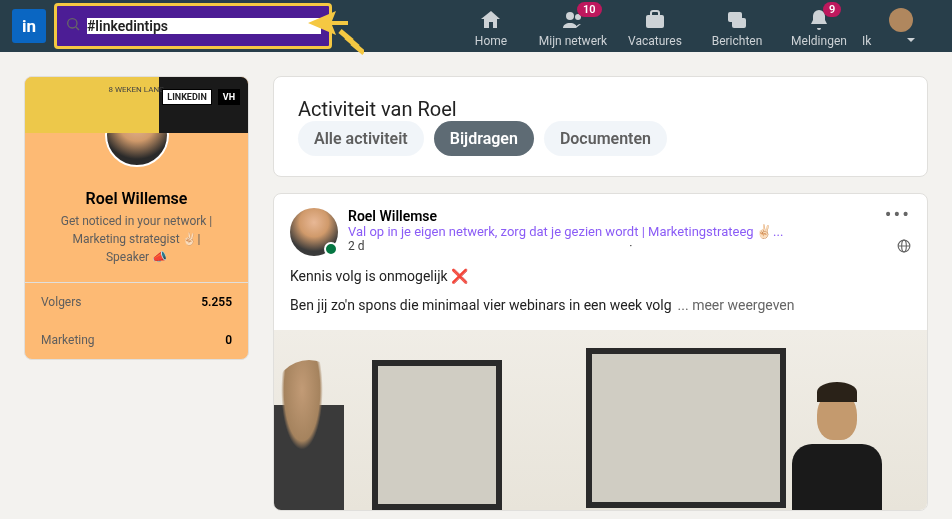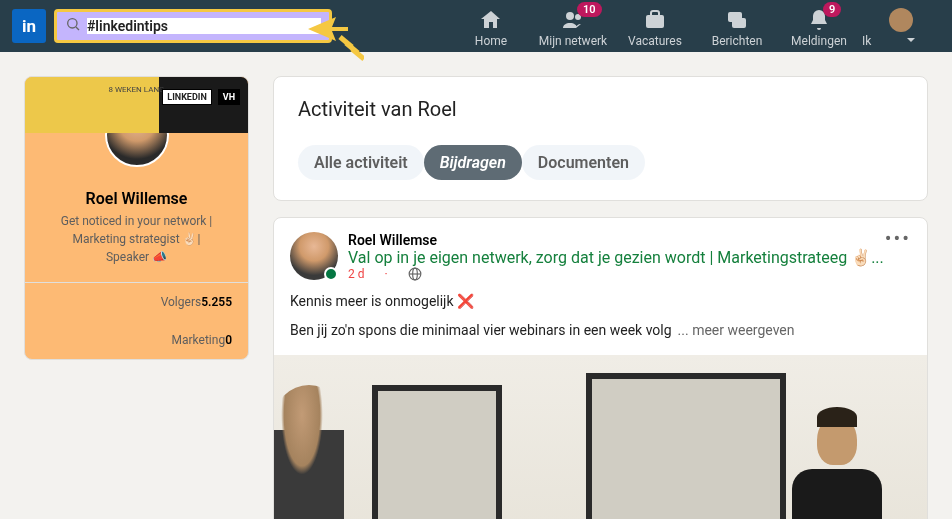--- a/index.html
+++ b/index.html
@@ -1,21 +1,21 @@
 <!DOCTYPE html>
 <html><head>
   <meta charset="utf-8">
   <style>
     * { margin: 0; padding: 0; box-sizing: border-box; font-family: -apple-system, BlinkMacSystemFont, "Segoe UI", Roboto, sans-serif; }
     body { background: #f3f2ef; width: 952px; height: 519px; overflow: hidden; }
     
     .topbar { background: #283e4a; height: 52px; display: flex; align-items: center; padding: 0 12px; }
     .logo { width: 34px; height: 34px; background: #0a66c2; color: #fff; font-weight: 700; font-size: 17px; display: flex; align-items: center; justify-content: center; border-radius: 3px; margin-right: 8px; }
     .search-wrap { position: relative; margin-right: auto; }
-    .search-box { display: flex; align-items: center; background: #c4b5fd; border: 3px solid #f5c842; border-radius: 4px; width: 278px; height: 34px; padding: 0 8px; }
+    .search-box { display: flex; align-items: center; background: #4c1d95; border: 3px solid #f5c842; border-radius: 4px; width: 278px; height: 46px; padding: 0 8px; }
     .search-box input { border: none; outline: none; font-size: 14px; width: 100%; color: #222; font-weight: 600; }
     .search-icon { color: #666; margin-right: 6px; }
     .pointer-arrow { position: absolute; right: -32px; top: 8px; }
     
     .nav { display: flex; gap: 4px; }
     .nav-item { color: #cdd2d6; text-align: center; width: 78px; font-size: 12px; padding-top: 4px; position: relative; cursor: pointer; }
     .nav-item svg { display: block; margin: 0 auto 2px; }
     .badge { position: absolute; top: -2px; left: 50%; transform: translateX(4px); background: #be185d; color: #fff; border-radius: 10px; font-size: 11px; font-weight: 600; padding: 1px 6px; min-width: 18px; }
     .nav-avatar { width: 24px; height: 24px; border-radius: 50%; background: #b0875e; margin: 0 auto 2px; display: block; overflow: hidden; }
     .nav-me { display: flex; align-items: center; justify-content: center; gap: 10px; }
@@ -27,39 +27,39 @@
     .cover { height: 56px; background: linear-gradient(90deg,#edc84a 0%, #edc84a 60%, #1a1a1a 60%); position: relative; }
     .cover-tag { position: absolute; top: 8px; left: 50%; transform: translateX(-50%); font-size: 8px; color: #444; }
     .logo-block { position: absolute; right: 8px; top: 12px; display: flex; gap: 6px; }
     .logo-badge { background: #fff; color: #222; font-weight: 700; font-size: 9px; padding: 2px 4px; border: 1px solid #000; }
     .logo-badge.dark { background: #000; color: #fff; }
     .avatar-wrap { text-align: center; margin-top: -30px; }
     .avatar { width: 64px; height: 64px; border-radius: 50%; border: 2px solid #fff; background: radial-gradient(circle at 50% 30%, #e8b896 0%, #d09a6b 35%, #2a2a2a 70%); display: inline-block; }
     .profile-name { text-align: center; font-weight: 600; font-size: 16px; color: #000; margin-top: 18px; }
     .profile-tag { text-align: center; font-size: 12px; color: #5e5e5e; padding: 4px 28px 16px; line-height: 1.5; }
     .profile-stats { border-top: 1px solid #e0dfdc; }
-    .stat-row { display: flex; justify-content: flex-end; padding: 12px 16px; font-size: 12px; color: #5e5e5e; }
+    .stat-row { display: flex; justify-content: space-between; padding: 12px 16px; font-size: 12px; color: #5e5e5e; }
     .stat-row .val { font-weight: 600; color: #000; }
     
     .main { flex: 1; display: flex; flex-direction: column; gap: 16px; }
     .activity-card { background: #fff; border: 1px solid #e0dfdc; border-radius: 8px; padding: 20px 24px; }
-    .activity-title { font-size: 20px; font-weight: 400; color: #222; margin-bottom: 24px; }
-    .tabs { display: flex; }
+    .activity-title { font-size: 20px; font-weight: 400; color: #222; margin-bottom: 0; }
+    .tabs { display: flex; gap: 10px; }
     .tab { padding: 8px 16px; border-radius: 18px; font-size: 16px; font-weight: 600; color: #5e5e5e; background: #eef3f8cc; cursor: pointer; }
-    .tab.active { background: #5e6b74; color: #fff; font-style: italic; }
+    .tab.active { background: #5e6b74; color: #fff; }
     
     .post-card { background: #fff; border: 1px solid #e0dfdc; border-radius: 8px; padding: 14px 0 0; overflow: hidden; }
     .post-head { display: flex; gap: 10px; padding: 0 16px; position: relative; }
     .post-avatar-wrap { position: relative; }
     .post-avatar { width: 48px; height: 48px; border-radius: 50%; background: radial-gradient(circle at 50% 30%, #e8b896 0%, #d09a6b 35%, #3a3a3a 70%); }
     .online-dot { position: absolute; bottom: 0; right: 0; width: 14px; height: 14px; border-radius: 50%; background: #057642; border: 2px solid #fff; }
     .post-meta { flex: 1; min-width: 0; }
     .post-name { font-weight: 600; font-size: 14px; color: #000; }
-    .post-sub { font-size: 16px; color: #15803d; white-space: nowrap; overflow: hidden; text-overflow: ellipsis; }
-    .post-time { font-size: 12px; color: #ef4444; display: flex; align-items: center; gap: 20px; }
+    .post-sub { font-size: 13px; color: #8b5cf6; white-space: nowrap; overflow: hidden; text-overflow: ellipsis; }
+    .post-time { font-size: 12px; color: #404040; display: flex; align-items: center; gap: 20px; justify-content: space-between; }
     .post-menu { color: #666; font-size: 20px; letter-spacing: 2px; cursor: pointer; position: absolute; right: 16px; top: -6px; }
     .post-body { padding: 10px 16px; font-size: 14px; color: #222; line-height: 1.5; }
     .post-line2 { margin-top: 8px; display: flex; }
     .post-more { color: #666; margin-left: 6px; cursor: pointer; }
     .post-image { height: 180px; background: linear-gradient(180deg, #f0ede6 0%, #e8e4da 100%); position: relative; overflow: hidden; margin-top: 4px; }
     .frame { position: absolute; border: 6px solid #2a2a2a; background: #d0cdc3; }
     .frame.f1 { width: 130px; height: 150px; left: 98px; top: 30px; }
     .frame.f2 { width: 200px; height: 160px; left: 312px; top: 18px; }
     .person { position: absolute; }
     .person.left { left: 0; top: 30px; width: 70px; height: 150px; background: radial-gradient(ellipse at 40% 20%, #c29b76 0%, #a5835e 30%, transparent 35%), linear-gradient(180deg, transparent 30%, #3a3a3a 30%); border-radius: 35px 35px 0 0; }
@@ -192,21 +192,21 @@
             <svg width="14" height="14" viewBox="0 0 24 24" fill="#666">
                 <circle cx="12" cy="12" r="10" fill="none" stroke="#666" stroke-width="2"></circle>
                 <ellipse cx="12" cy="12" rx="4" ry="10" fill="none" stroke="#666" stroke-width="2"></ellipse>
                 <line x1="2" y1="12" x2="22" y2="12" stroke="#666" stroke-width="2"></line>
               </svg>
           </div>
         </div>
         <div class="post-menu">•••</div>
       </div>
       <div class="post-body">
-        <div>Kennis meer is onmogelijk ❌</div>
+        <div>Kennis volg is onmogelijk ❌</div>
         <div class="post-line2">
           <span>Ben jij zo'n spons die minimaal vier webinars in een week volg</span>
           <span class="post-more">... meer weergeven</span>
         </div>
       </div>
       <div class="post-image">
         <div class="person left"></div>
         <div class="frame f1"></div>
         <div class="frame f2"></div>
         <div class="person right">

